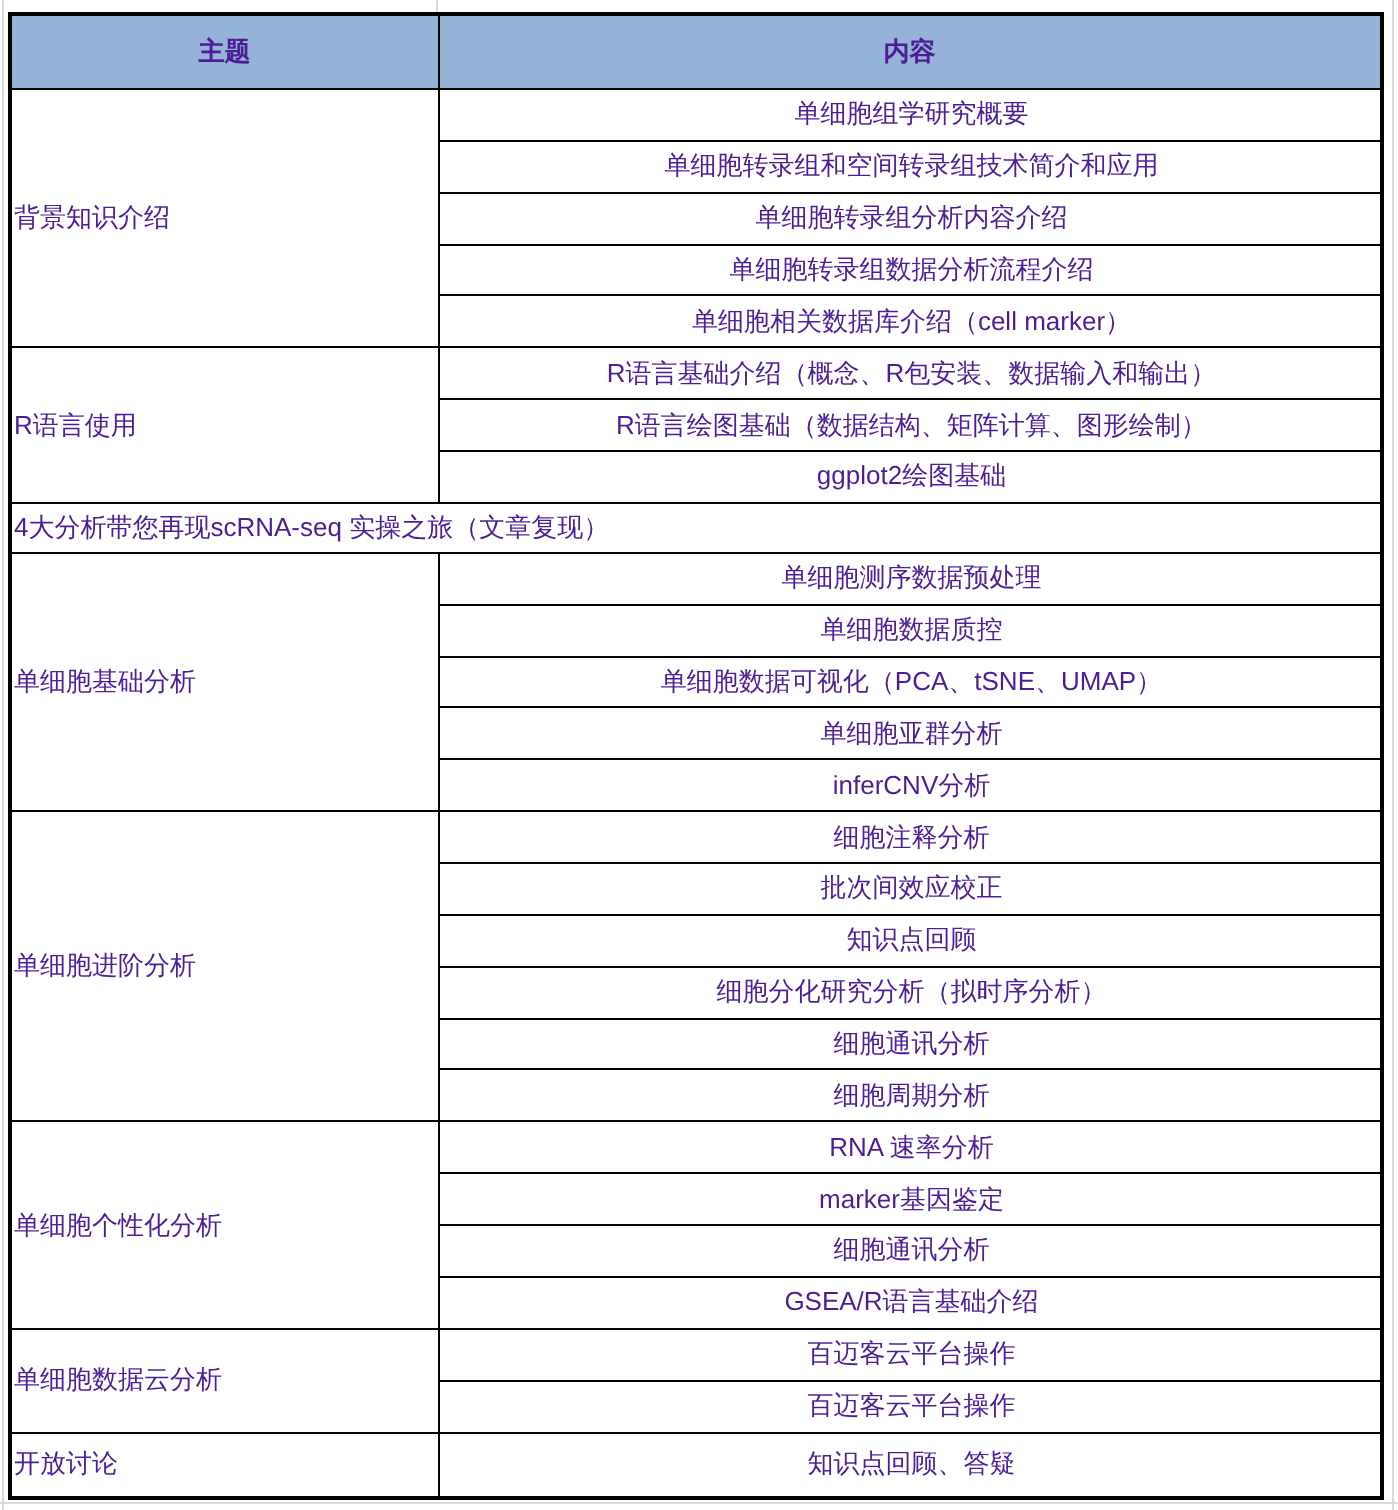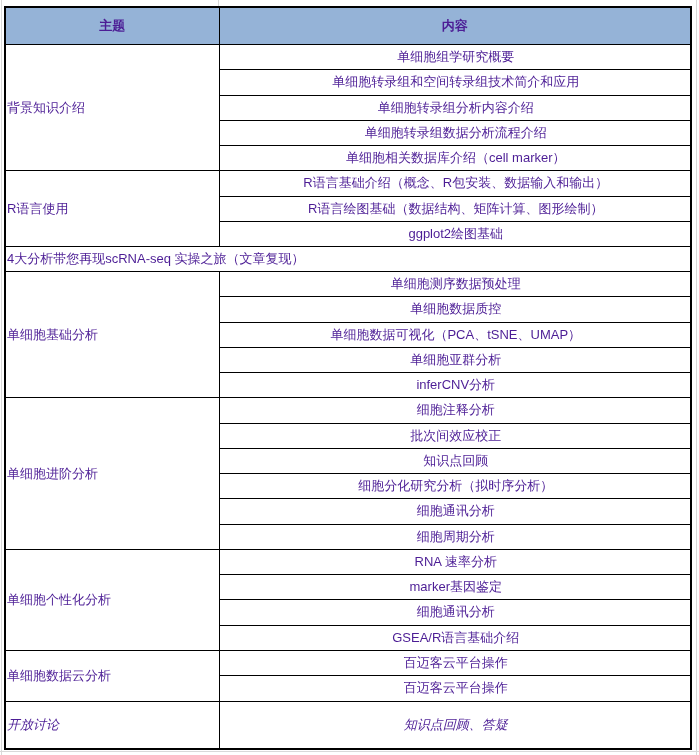--- a/index.html
+++ b/index.html
@@ -53,21 +53,21 @@
   }
   td.content {
     text-align: center;
     vertical-align: middle;
     padding: 2px 4px 2px 6px;
   }
   tr.banner-row { height: 25px; }
   td.banner {
     vertical-align: middle;
   }
-  #table-body tr:last-child { height: 48px; font-style: italic; }
+  #table-body tr:last-child { height: 33px; }
 </style>
 </head>
 <body>
 
 <div class="page">
   <div class="gridline gl-left"></div>
   <div class="gridline gl-right"></div>
   <div class="gridline gl-bottom"></div>
   <div class="gridline gl-top-stub"></div>
 

